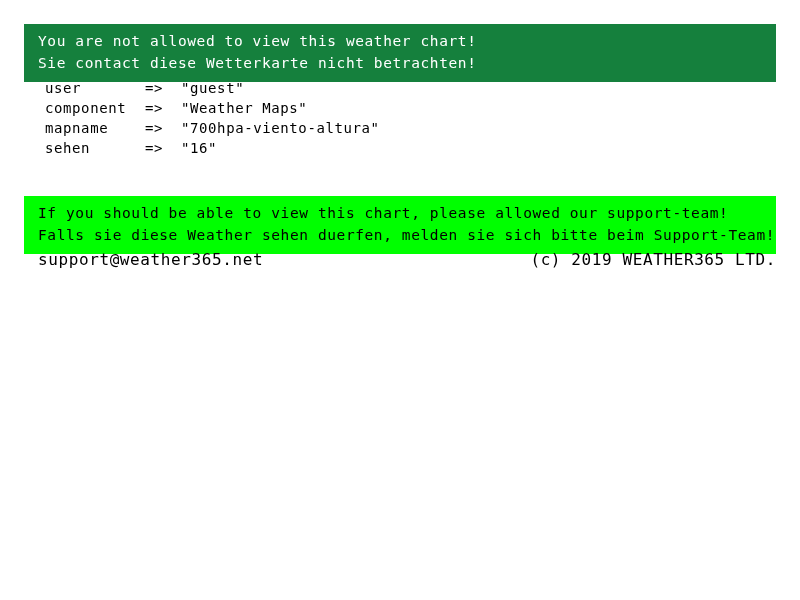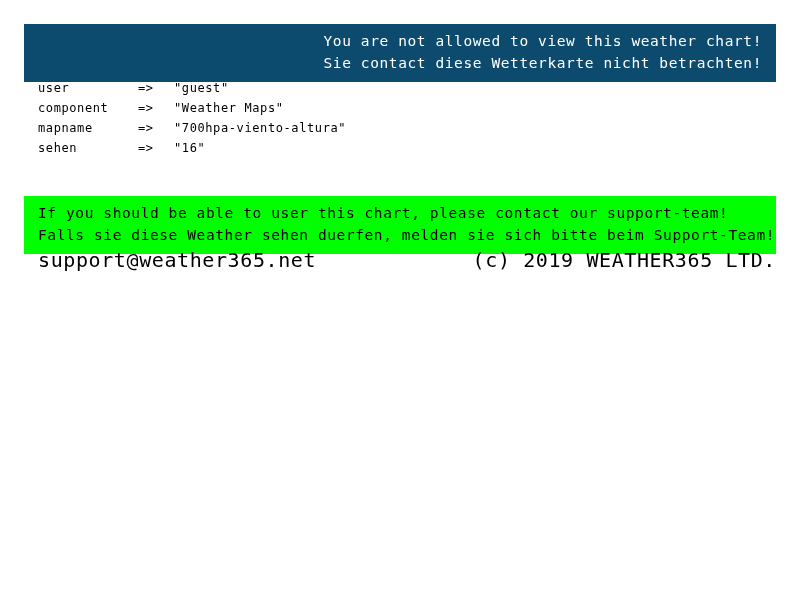--- a/index.html
+++ b/index.html
@@ -25,34 +25,33 @@
     width: 752px;
     box-sizing: border-box;
     padding: 6px 14px 8px 14px;
     font-size: 14.5px;
     line-height: 22px;
     letter-spacing: 0.6px;
     white-space: nowrap;
   }
   .banner-error {
     top: 24px;
-    background: #0c4a6e;
+    background: #15803d;
     color: #ffffff;
-    text-align: right;
   }
   .banner-info {
     top: 196px;
     background: #00ff00;
     color: #000000;
   }
   .params {
     position: absolute;
-    left: 38px;
+    left: 45px;
     top: 78px;
-    font-size: 12px;
+    font-size: 14px;
     line-height: 20px;
     letter-spacing: 0.6px;
     border-collapse: collapse;
   }
   .params td {
     padding: 0 0 0 0;
     height: 20px;
     vertical-align: top;
     white-space: pre;
   }
@@ -62,21 +61,21 @@
   .params .arrow {
     width: 36px;
   }
   .footer {
     position: absolute;
     left: 38px;
     top: 250px;
     width: 738px;
     display: flex;
     justify-content: space-between;
-    font-size: 20px;
+    font-size: 16px;
     line-height: 20px;
     letter-spacing: 0.6px;
     white-space: nowrap;
   }
 </style>
 </head>
 <body>
 
 <div class="page">
 
@@ -104,21 +103,21 @@
       </tr>
       <tr>
         <td class="key">sehen</td>
         <td class="arrow">=&gt;</td>
         <td class="value">"16"</td>
       </tr>
     </tbody>
   </table>
 
   <div class="banner banner-info">
-    <div>If you should be able to user this chart, please contact our support-team!</div>
+    <div>If you should be able to view this chart, please allowed our support-team!</div>
     <div>Falls sie diese Weather sehen duerfen, melden sie sich bitte beim Support-Team!</div>
   </div>
 
   <div class="footer">
     <span>support@weather365.net</span>
     <span>(c) 2019 WEATHER365 LTD.</span>
   </div>
 
 </div>
 

